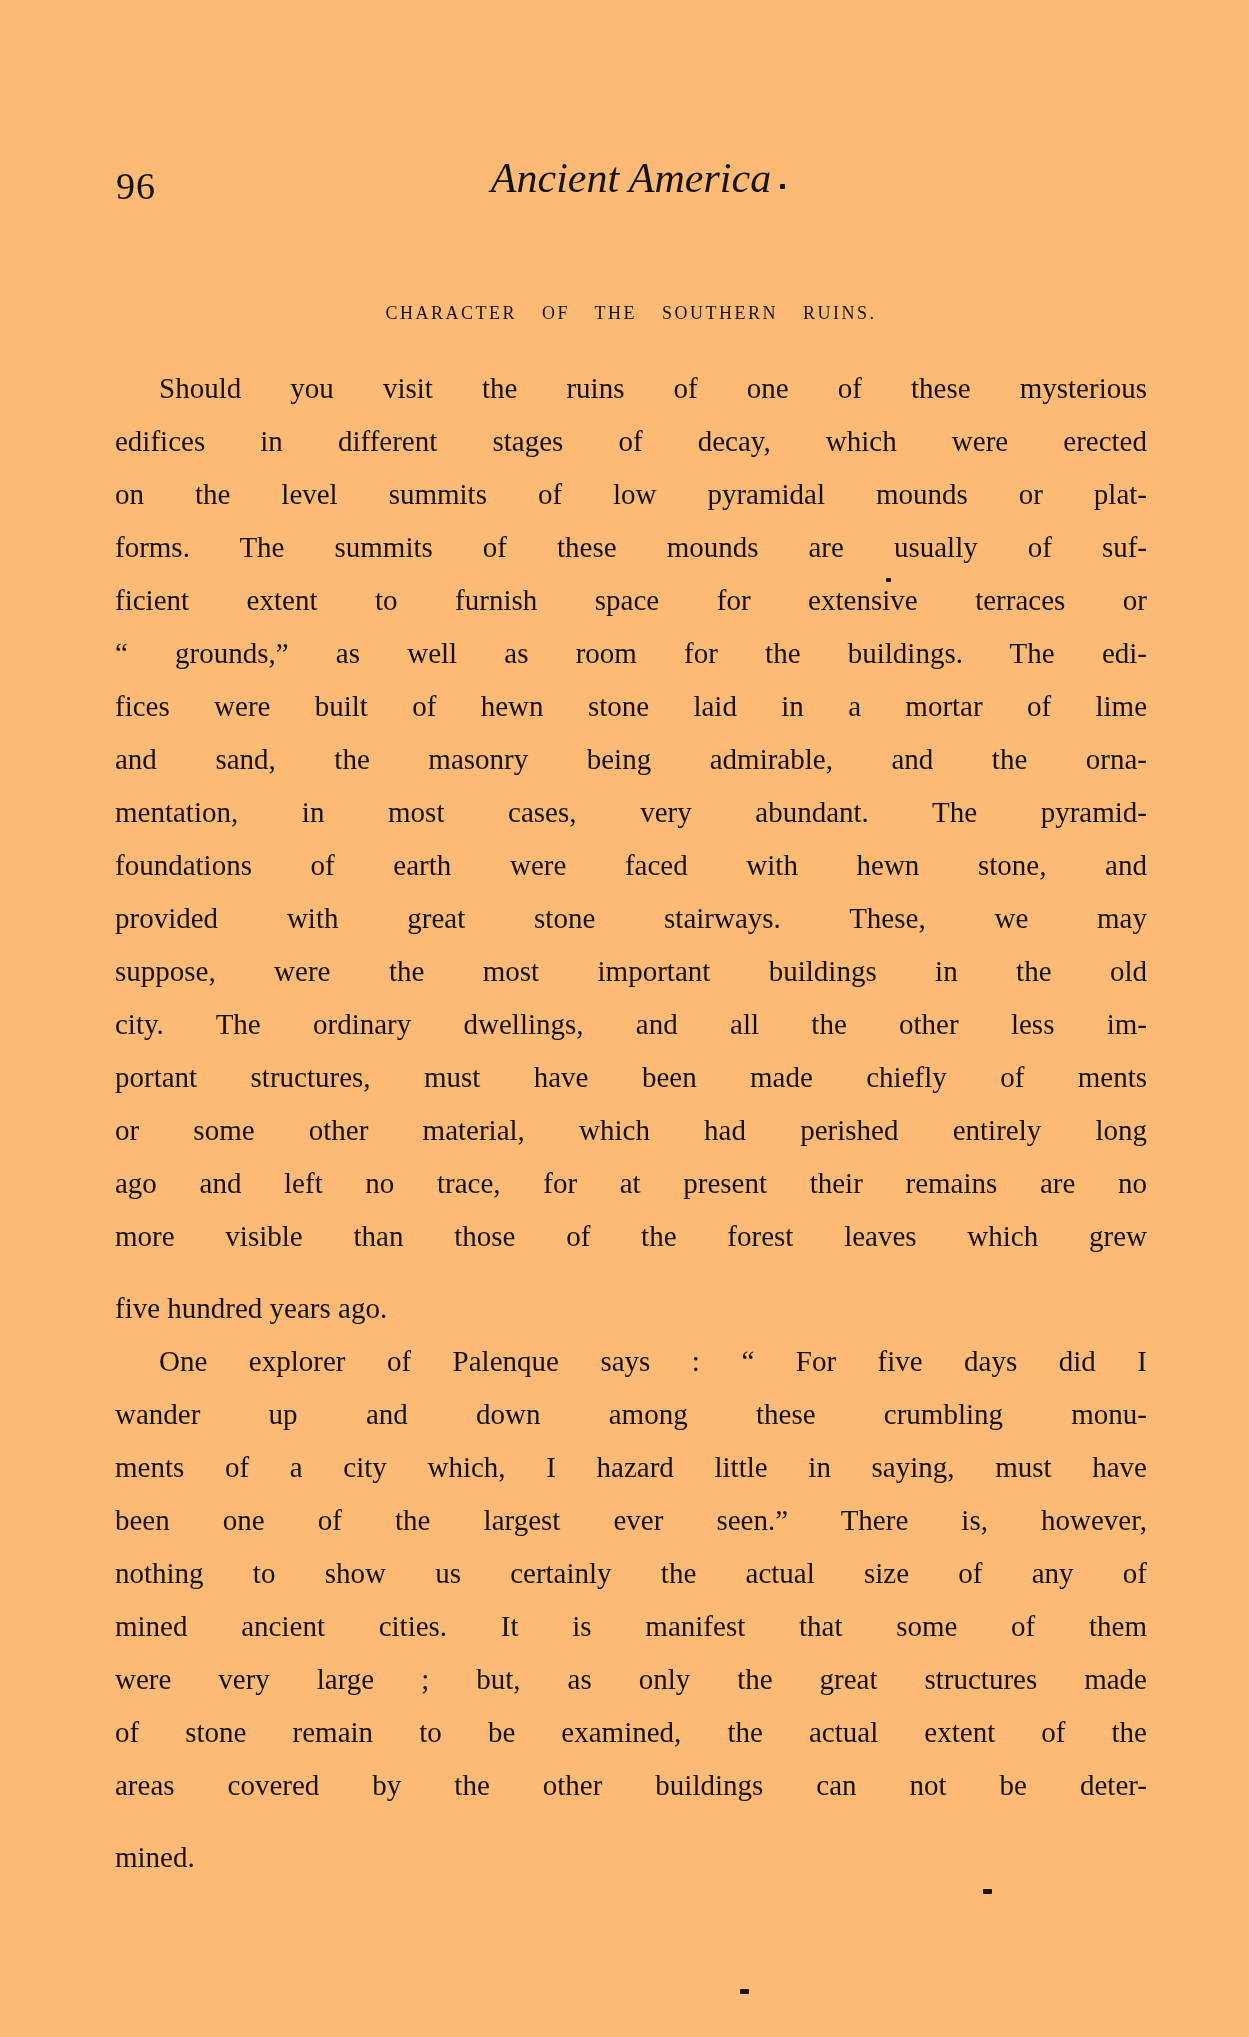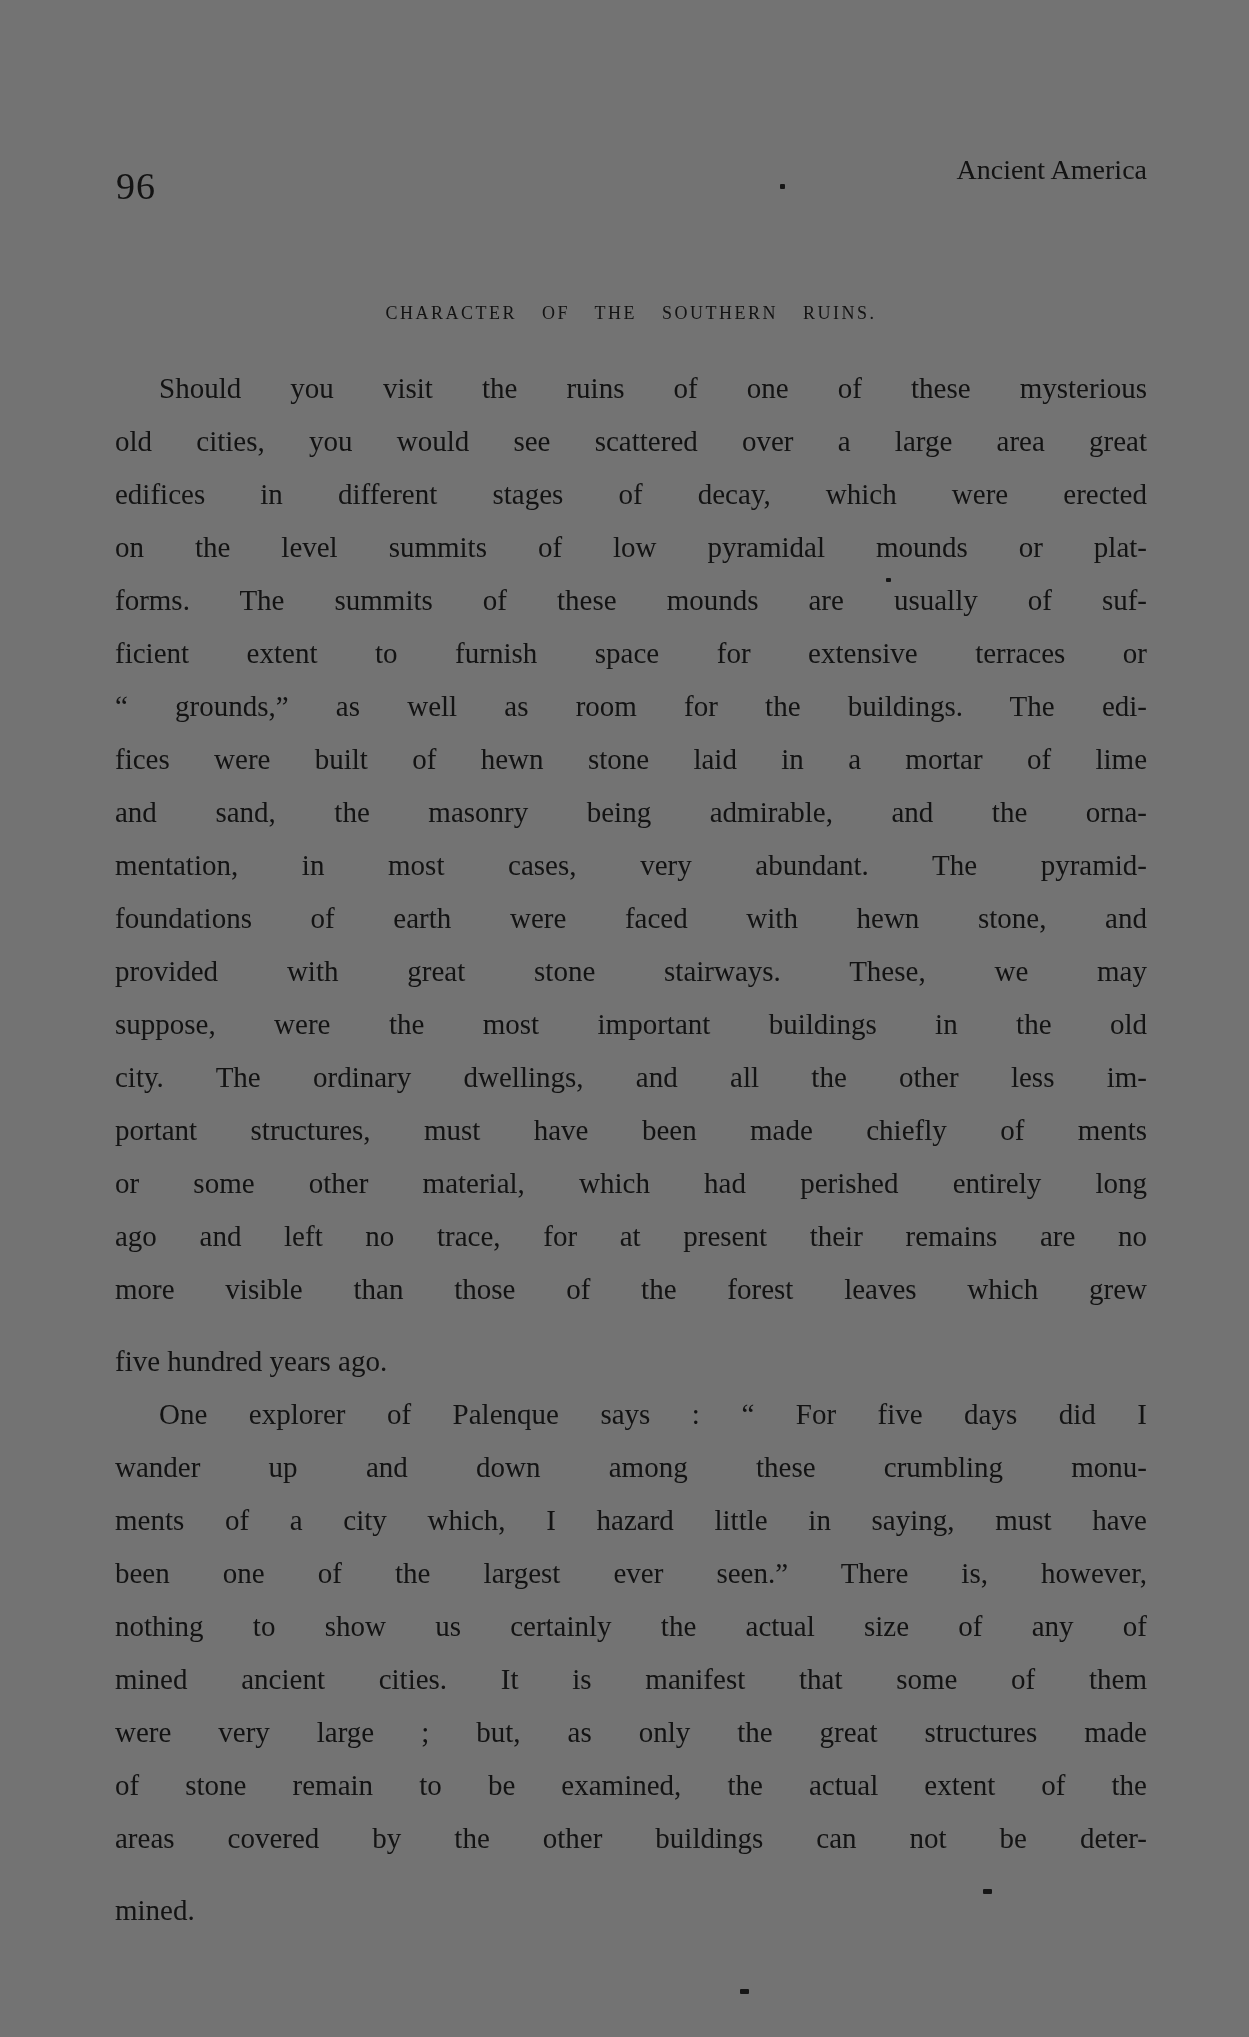--- a/index.html
+++ b/index.html
@@ -4,39 +4,40 @@
 <style>
   html, body {
     margin: 0;
     padding: 0;
     background: #ffffff;
   }
   .page {
     position: relative;
     width: 1249px;
     height: 2037px;
-    background: #737373;
+    background: #fdba74;
     color: #131313;
     font-family: "Liberation Serif", "DejaVu Serif", serif;
     overflow: hidden;
   }
   .page-number {
     position: absolute;
     left: 116px;
     top: 164px;
     font-size: 38px;
     letter-spacing: 1px;
   }
   .running-title {
     position: absolute;
     left: 115px;
     top: 154px;
     width: 1032px;
-    text-align: right;
-    font-size: 28px;
+    text-align: center;
+    font-style: italic;
+    font-size: 42px;
   }
   .section-heading {
     position: absolute;
     left: 115px;
     top: 303px;
     width: 1032px;
     text-align: center;
     font-size: 18px;
     letter-spacing: 2.5px;
     word-spacing: 18px;
@@ -74,21 +75,20 @@
 
   <div class="page-number">96</div>
 
   <div class="running-title">Ancient America</div>
 
   <div class="section-heading">CHARACTER OF THE SOUTHERN RUINS.</div>
 
   <div class="body-text">
     <div class="paragraph">
         <div class="line indent">Should you visit the ruins of one of these mysterious</div>
-        <div class="line">old cities, you would see scattered over a large area great</div>
         <div class="line">edifices in different stages of decay, which were erected</div>
         <div class="line">on the level summits of low pyramidal mounds or plat-</div>
         <div class="line">forms.  The summits of these mounds are usually of suf-</div>
         <div class="line">ficient extent to furnish space for extensive terraces or</div>
         <div class="line">“ grounds,” as well as room for the buildings.  The edi-</div>
         <div class="line">fices were built of hewn stone laid in a mortar of lime</div>
         <div class="line">and sand, the masonry being admirable, and the orna-</div>
         <div class="line">mentation, in most cases, very abundant.  The pyramid-</div>
         <div class="line">foundations of earth were faced with hewn stone, and</div>
         <div class="line">provided with great stone stairways.  These, we may</div>

